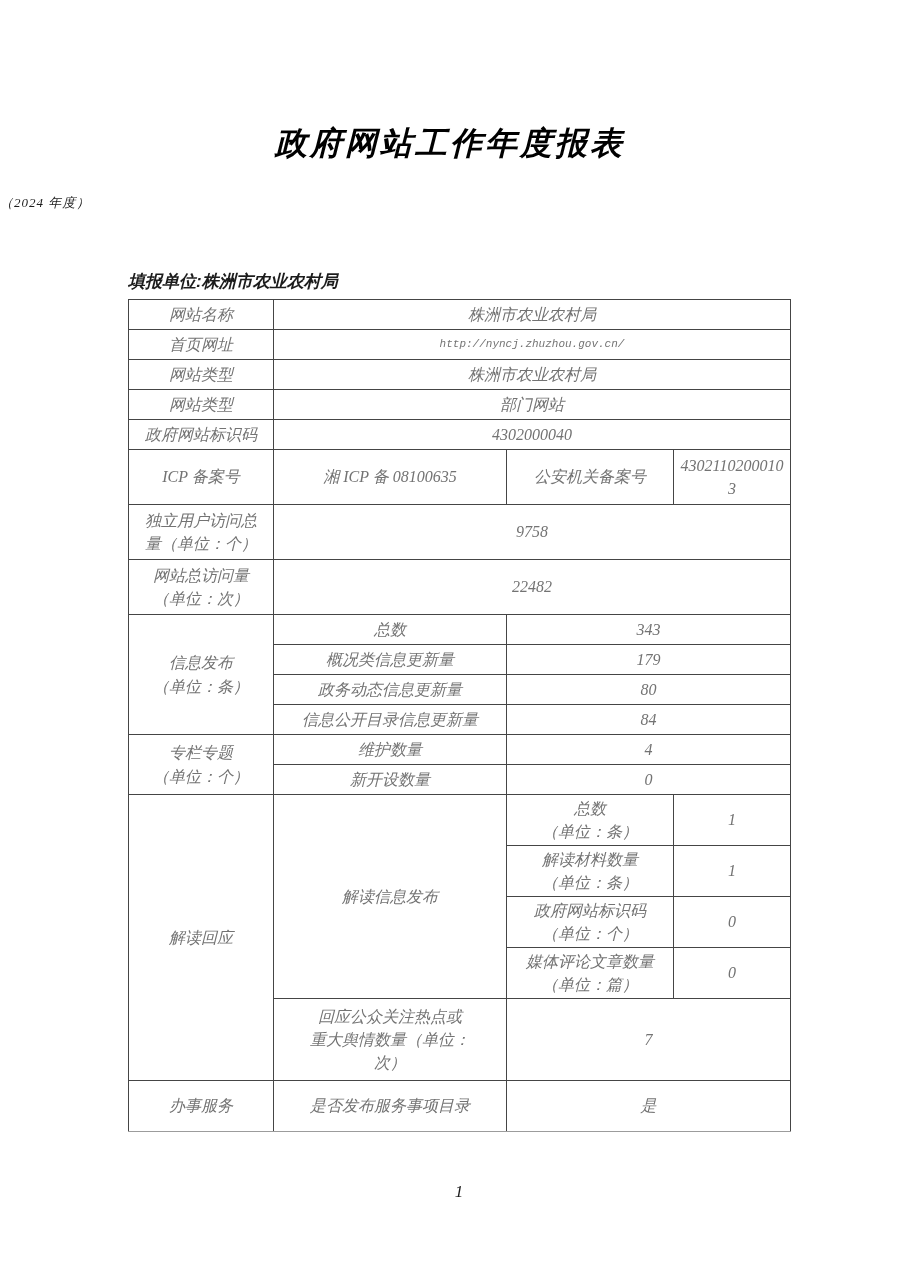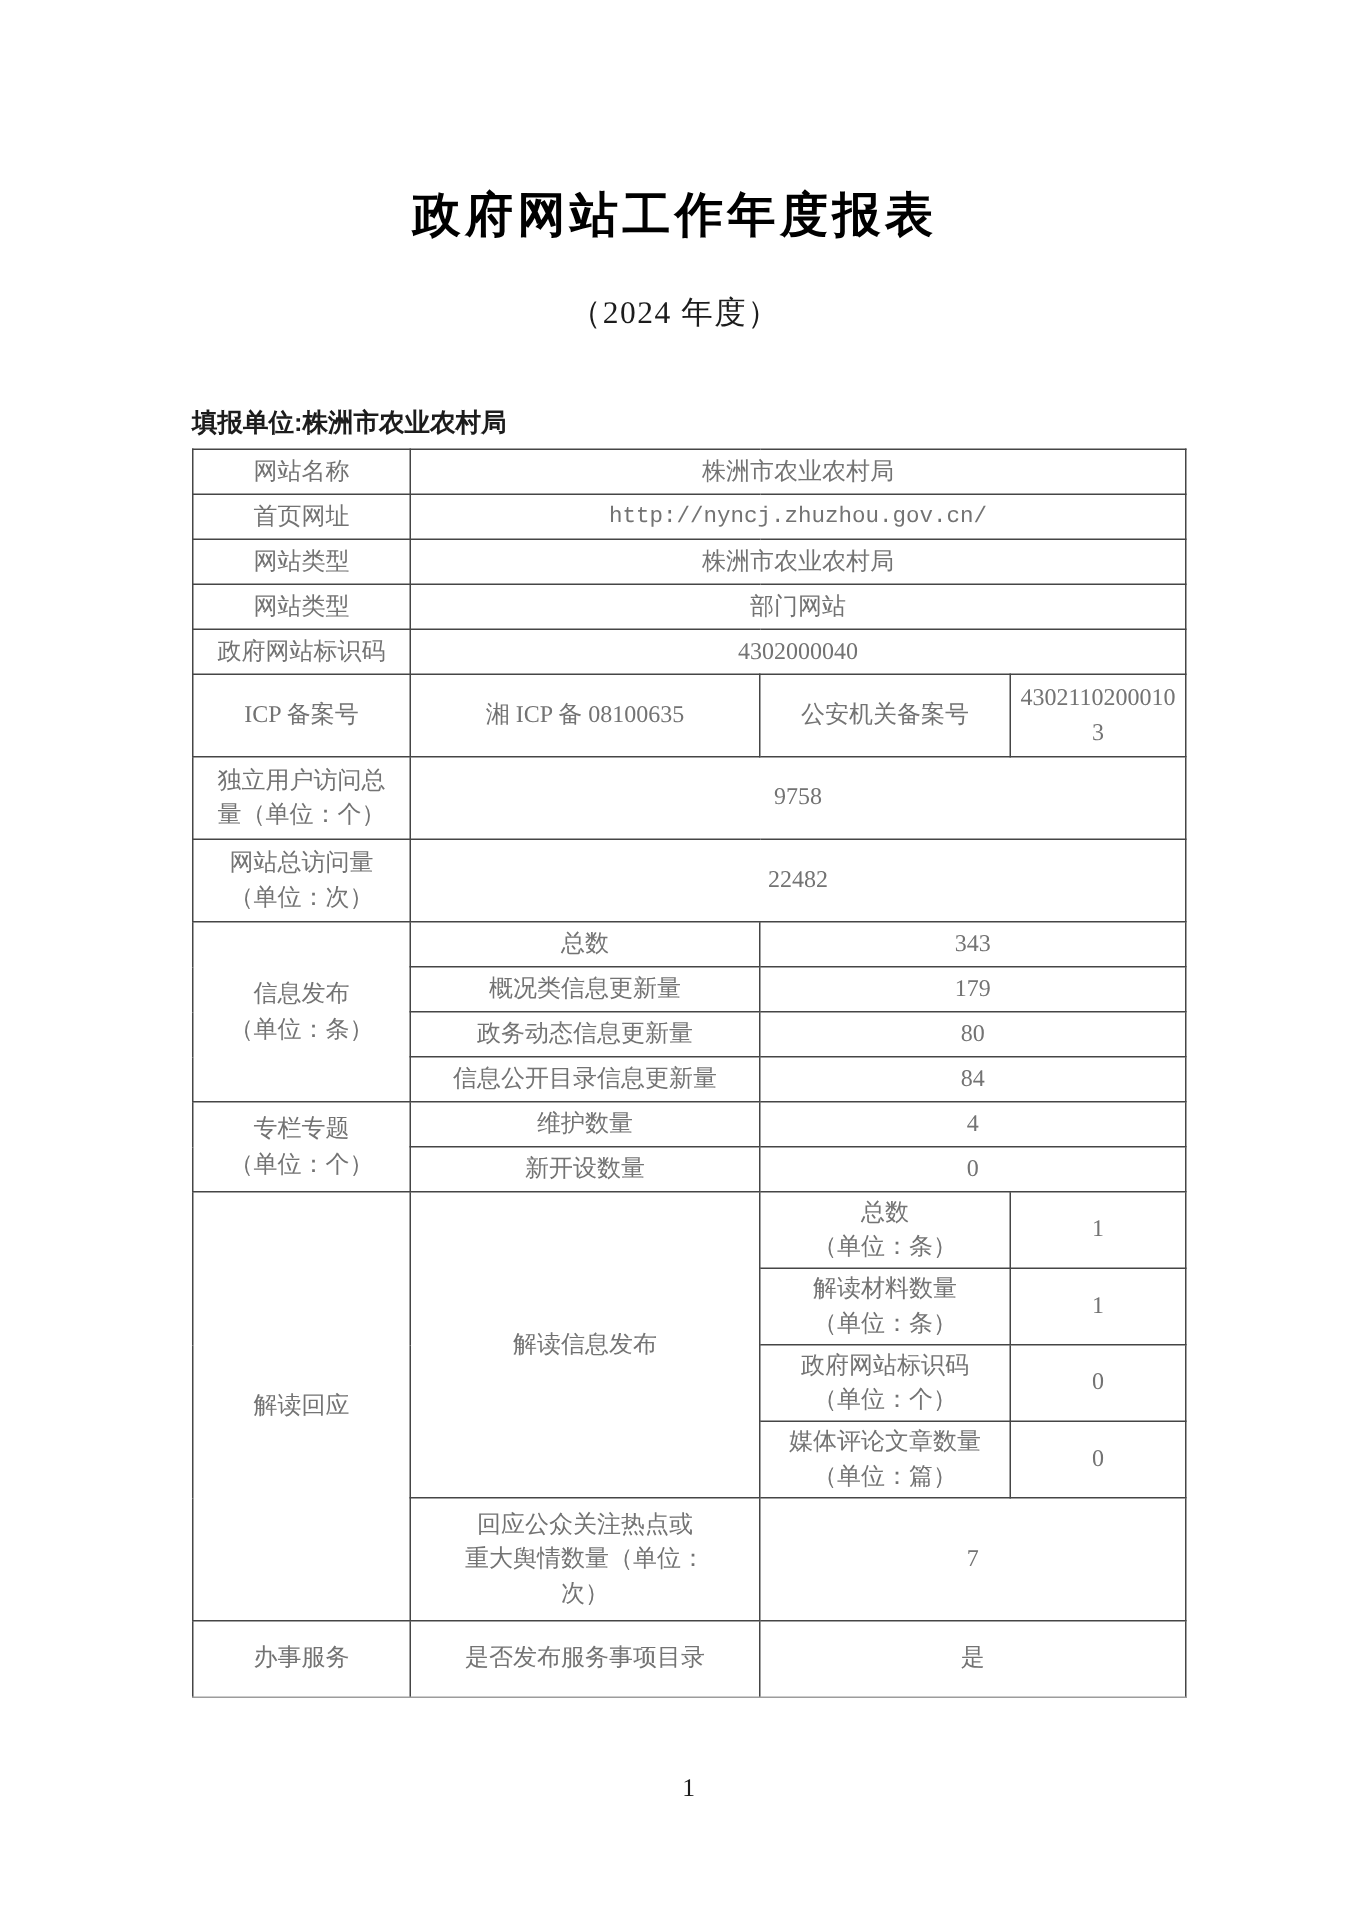--- a/index.html
+++ b/index.html
@@ -1,27 +1,27 @@
 <!DOCTYPE html>
 <html><head>
 <meta charset="utf-8">
 <style>
   html,body { margin:0; padding:0; background:#ffffff; }
   .doc {
     position:relative; width:900px; height:1272px; background:#ffffff;
-    font-family:"Liberation Serif", serif; color:#1c1c1c; overflow:hidden;
+    font-family:"Liberation Serif", serif; color:#1c1c1c; overflow:hidden;font-style:italic;
   }
   .title {
     position:absolute; top:122px; left:0; width:900px; text-align:center;
     font-family:"Liberation Sans", sans-serif; font-weight:bold;
     font-size:32px; letter-spacing:3px; color:#000;
   }
   .subtitle {
-    position:absolute; top:194px; left:0; width:900px; text-align:center;
-    font-size:21px; letter-spacing:1px;
+    position:absolute; top:194px; left:0; width:900px; 
+    font-size:13px; letter-spacing:1px;
   }
   .filer {
     position:absolute; top:270px; left:128px;
     font-family:"Liberation Sans", sans-serif; font-weight:bold; font-size:17px;
   }
   table.report {
     position:absolute; top:299px; left:128px; width:662px;
     border-collapse:collapse; table-layout:fixed; font-size:16px; color:#737373;
   }
   table.report td {
@@ -30,21 +30,21 @@
   }
   tr.h31 { height:30px; }
   tr.h55 { height:55px; }
   tr.h51 { height:51px; }
   tr.h82 { height:82px; }
   td.two { white-space:pre-line; line-height:26px;margin-left:47px; }
   td.sec { white-space:pre-line; line-height:34px; }
   td.sub { white-space:pre-line; line-height:24px; }
   td.hot { white-space:pre-line; line-height:27px; }
   td.brk { word-break:break-all; padding:0 12px; line-height:26px; }
-  td.url { font-family:"Liberation Mono", monospace; font-size:15px; }
+  td.url { font-family:"Liberation Mono", monospace; font-size:11px; }
   tr.cut td { border-bottom:1px solid #9c9c9c; }
   td.align-bottom { vertical-align:bottom; padding-bottom:4px;margin-left:10px; }
   td.align-top { vertical-align:top; padding-top:6px; }
   .pageno {
     position:absolute; top:1182px; left:128px; width:662px;
     text-align:center; font-size:17px;
   }
 </style>
 </head>
 <body>

